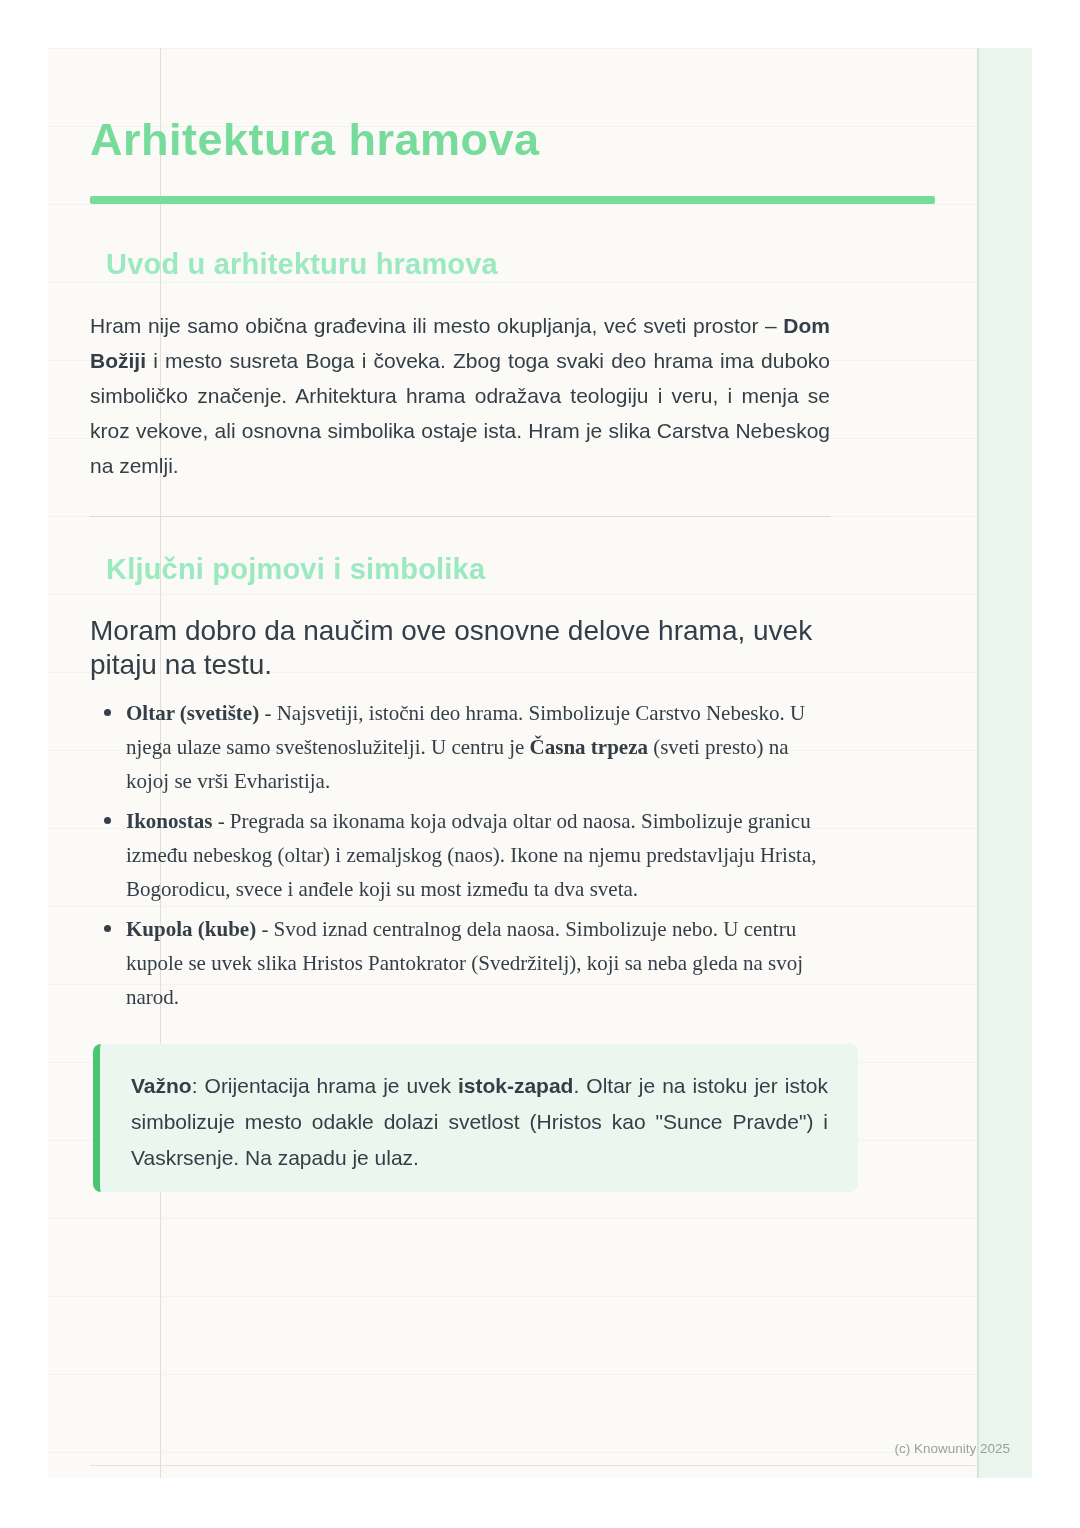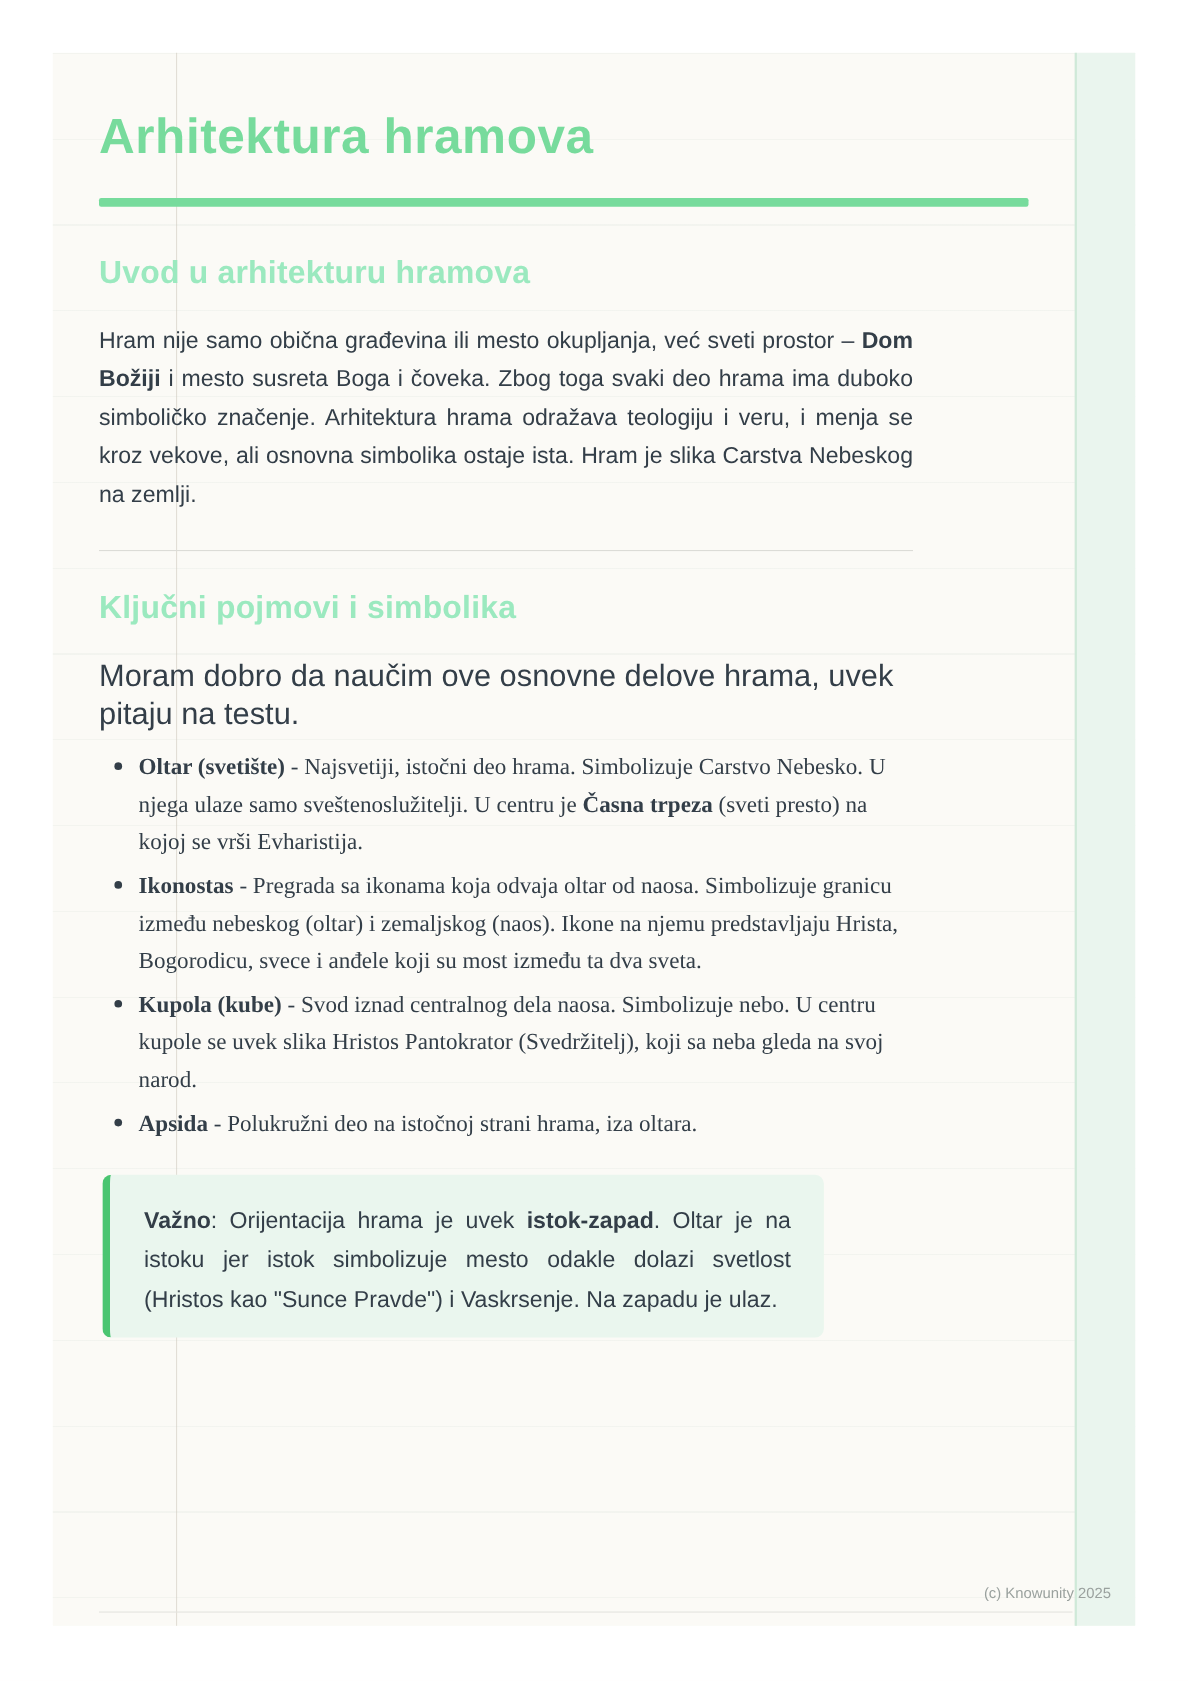--- a/index.html
+++ b/index.html
@@ -21,32 +21,32 @@
   }
   .vline {
     position:absolute; left:112px; top:0; height:100%; width:1px;
     background:rgba(205,199,188,0.55);
   }
   .strip {
     position:absolute; top:0; right:0; width:55px; height:100%;
     background:#EAF5EE; border-left:2px solid #CFE9D8;
     box-sizing:border-box;
   }
-  .content { position:absolute; left:42px; top:0; width:740px; }
+  .content { position:absolute; left:42px; top:16px; width:740px; }
 
   h1.title {
     margin:50px 0 0 0;
     font-size:45px; line-height:1.15; font-weight:bold;
     color:#77DB9C; letter-spacing:0.5px;
   }
   .bar {
     width:845px; height:8px; background:#77DB9C;
     margin-top:30px; border-radius:2px;
   }
-  h2 { font-size:29px; line-height:33px; font-weight:bold; margin:0; letter-spacing:0.2px; }
+  h2 { font-size:29px; line-height:33px; font-weight:bold; margin:16px; letter-spacing:0.2px; }
   .h2-intro { margin-top:44px; color:#9BE9BF; }
   .h2-key   { margin-top:36px; color:#9BE9BF; }
 
   p.lead {
     margin:27px 0 0 0;
     font-size:21px; line-height:35px;
     color:#333E48; text-align:justify;
   }
   hr.divider {
     border:none; border-top:1px solid #DCDCD7;
@@ -63,21 +63,21 @@
     margin:0 0 6px 0;
     font-family:Liberation Serif, serif;
   }
   .dot {
     position:absolute; left:0; top:13px;
     width:7px; height:7px; border-radius:50%;
     background:#333E48;
   }
   aside.callout {
     margin:30px 0 0 3px;
-    width:656px; box-sizing:border-box;
+    width:765px; box-sizing:border-box;
     background:#EAF6EE;
     border-left:7px solid #4AC571;
     border-radius:8px;
     padding:24px 30px 16px 31px;
   }
   aside.callout p {
     margin:0; font-size:21px; line-height:36px;
     color:#333E48; text-align:justify;
   }
   .bottom-line {
@@ -115,24 +115,20 @@
         <span><b>Oltar (svetište)</b><span> - Najsvetiji, istočni deo hrama. Simbolizuje Carstvo Nebesko. U njega ulaze samo sveštenoslužitelji. U centru je </span><b>Časna trpeza</b><span> (sveti presto) na kojoj se vrši Evharistija.</span></span>
       </li>
       <li>
         <span class="dot"></span>
         <span><b>Ikonostas</b><span> - Pregrada sa ikonama koja odvaja oltar od naosa. Simbolizuje granicu između nebeskog (oltar) i zemaljskog (naos). Ikone na njemu predstavljaju Hrista, Bogorodicu, svece i anđele koji su most između ta dva sveta.</span></span>
       </li>
       <li>
         <span class="dot"></span>
         <span><b>Kupola (kube)</b><span> - Svod iznad centralnog dela naosa. Simbolizuje nebo. U centru kupole se uvek slika Hristos Pantokrator (Svedržitelj), koji sa neba gleda na svoj narod.</span></span>
       </li>
-      <li>
-        <span class="dot"></span>
-        <span><b>Apsida</b><span> - Polukružni deo na istočnoj strani hrama, iza oltara.</span></span>
-      </li>
     </ul>
 
     <aside class="callout">
       <p><b>Važno</b><span>: Orijentacija hrama je uvek </span><b>istok-zapad</b><span>. Oltar je na istoku jer istok simbolizuje mesto odakle dolazi svetlost (Hristos kao "Sunce Pravde") i Vaskrsenje. Na zapadu je ulaz.</span></p>
     </aside>
   </div>
 
   <div class="bottom-line"></div>
   <div class="footer">(c) Knowunity 2025</div>
 </div>

